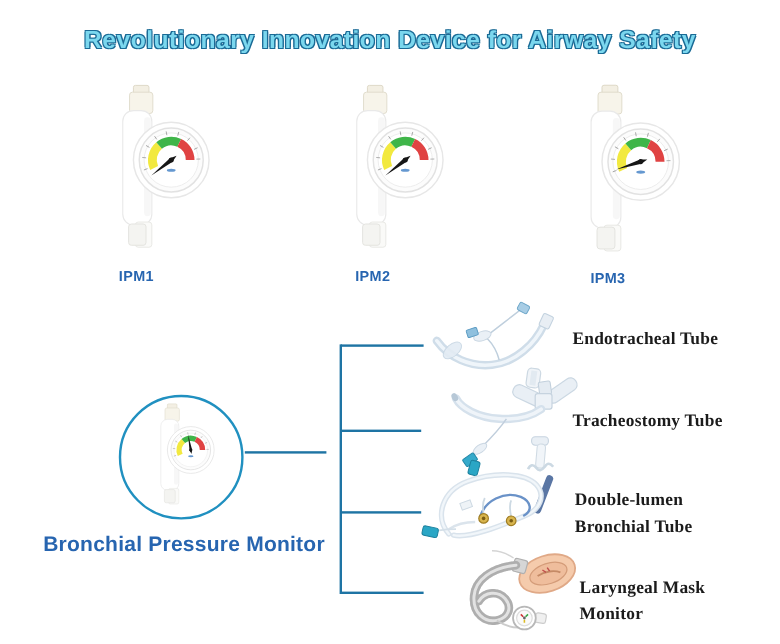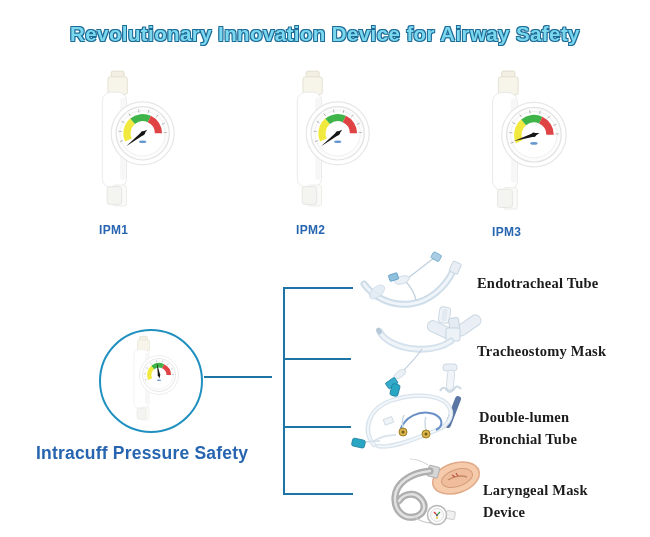--- a/index.html
+++ b/index.html
@@ -111,21 +111,21 @@
   </svg>
   <div class="ipm-label" style="left:492px;top:225px">IPM3</div>
 
   <div class="monitor-circle"></div>
   <svg class="dev" style="left:127px;top:336px" width="52" height="85" viewBox="0 0 104 170">
     <use href="#ipm-gauge"></use>
     <g transform="rotate(118 64 78)">
         <use href="#ipm-needle"></use>
       </g>
   </svg>
-  <div class="monitor-label">Intracuff Pressure Safety</div>
+  <div class="monitor-label">Bronchial Pressure Monitor</div>
 
   <div class="tline" style="left:204px;top:376px;width:68px;height:2px"></div>
   <div class="tline" style="left:283px;top:287px;width:2px;height:208px"></div>
   <div class="tline" style="left:284px;top:287px;width:69px;height:2px"></div>
   <div class="tline" style="left:284px;top:358px;width:67px;height:2px"></div>
   <div class="tline" style="left:284px;top:426px;width:67px;height:2px"></div>
   <div class="tline" style="left:284px;top:493px;width:69px;height:2px"></div>
 
   <svg class="prod" style="left:356px;top:250px" width="128" height="76" viewBox="0 0 128 76">
     <path d="M8,34 C18,48 36,56 54,54 C74,52 90,36 97,21" fill="none" stroke="#cfdde9" stroke-width="7" stroke-linecap="round"></path>
@@ -152,21 +152,21 @@
     <path d="M16,28 C20,36 34,44 52,45 C68,46 80,42 87,37" fill="none" stroke="#d5e1ec" stroke-width="7" stroke-linecap="round"></path>
     <path d="M16,28 C20,36 34,44 52,45 C68,46 80,42 87,37" fill="none" stroke="#eff4f9" stroke-width="3" stroke-linecap="round"></path>
     <ellipse cx="15" cy="27" rx="2.5" ry="3.5" transform="rotate(-30 15 27)" fill="#b7c8d7"></ellipse>
     <path d="M58,45 C52,54 44,62 38,68" fill="none" stroke="#c0cedc" stroke-width="1.2"></path>
     <ellipse cx="36" cy="70" rx="6.5" ry="3.2" transform="rotate(-35 36 70)" fill="#eaf0f6" stroke="#c9d6e2" stroke-width="0.8"></ellipse>
     <rect x="22" y="76" width="11" height="7" rx="1" transform="rotate(-35 27 79)" fill="#35aacb" stroke="#1f85a6" stroke-width="0.8"></rect>
     <rect x="79" y="60" width="14" height="7" rx="3" fill="#e9eff5" stroke="#c7d4e0" stroke-width="0.9"></rect>
     <rect x="83" y="66" width="7" height="20" rx="3" transform="rotate(5 86 76)" fill="#f1f5f9" stroke="#d0dbe4" stroke-width="0.9"></rect>
   </svg>
   <div class="plabel" style="left:477px;top:340px">
-    <div>Tracheostomy Mask</div>
+    <div>Tracheostomy Tube</div>
   </div>
 
   <svg class="prod" style="left:344px;top:379px" width="150" height="94" viewBox="0 0 150 94">
     <rect x="47" y="5" width="8" height="12" rx="2" transform="rotate(15 51 11)" fill="#2aa6c5" stroke="#1a7f9c" stroke-width="0.8"></rect>
     <path d="M96,12 q3,-6 7,-1 q3,4 7,-1 q3,-5 7,0" fill="none" stroke="#ccd9e3" stroke-width="2.2"></path>
     <path d="M104,46 L114,20" stroke="#5a76a4" stroke-width="6" stroke-linecap="round"></path>
     <path d="M30,66 C18,52 24,30 46,22 C68,14 94,15 103,25 C111,34 106,46 93,51 C76,58 48,70 34,67" fill="none" stroke="#d9e3ec" stroke-width="4.5" stroke-linecap="round"></path>
     <path d="M30,66 C18,52 24,30 46,22 C68,14 94,15 103,25 C111,34 106,46 93,51 C76,58 48,70 34,67" fill="none" stroke="#f1f6fa" stroke-width="2" stroke-linecap="round"></path>
     <path d="M56,52 C60,38 76,30 90,35 C99,39 100,47 92,51" fill="none" stroke="#6a92c8" stroke-width="2"></path>
     <path d="M30,62 C36,58 44,56 52,56" fill="none" stroke="#dbe4ec" stroke-width="2"></path>
@@ -199,16 +199,16 @@
     <rect x="82" y="60" width="9" height="8" rx="2" transform="rotate(10 86 64)" fill="#f0f0f0" stroke="#cdcdcd" stroke-width="1"></rect>
     <circle cx="73" cy="64" r="9.5" fill="#ffffff" stroke="#b8b8b8" stroke-width="1.5"></circle>
     <circle cx="73" cy="64" r="6.5" fill="#fafafa" stroke="#dcdcdc" stroke-width="1"></circle>
     <path d="M70,61 l2,2" stroke="#cc3333" stroke-width="1.3"></path>
     <path d="M76,61 l-2,2" stroke="#33aa44" stroke-width="1.3"></path>
     <path d="M73,68 l0,-2.5" stroke="#ddbb22" stroke-width="1.3"></path>
     <circle cx="73" cy="64" r="1.2" fill="#666666"></circle>
   </svg>
   <div class="plabel" style="left:483px;top:479px">
     <div>Laryngeal Mask</div>
-    <div>Device</div>
+    <div>Monitor</div>
   </div>
 
 </div>
 
 </body></html>

